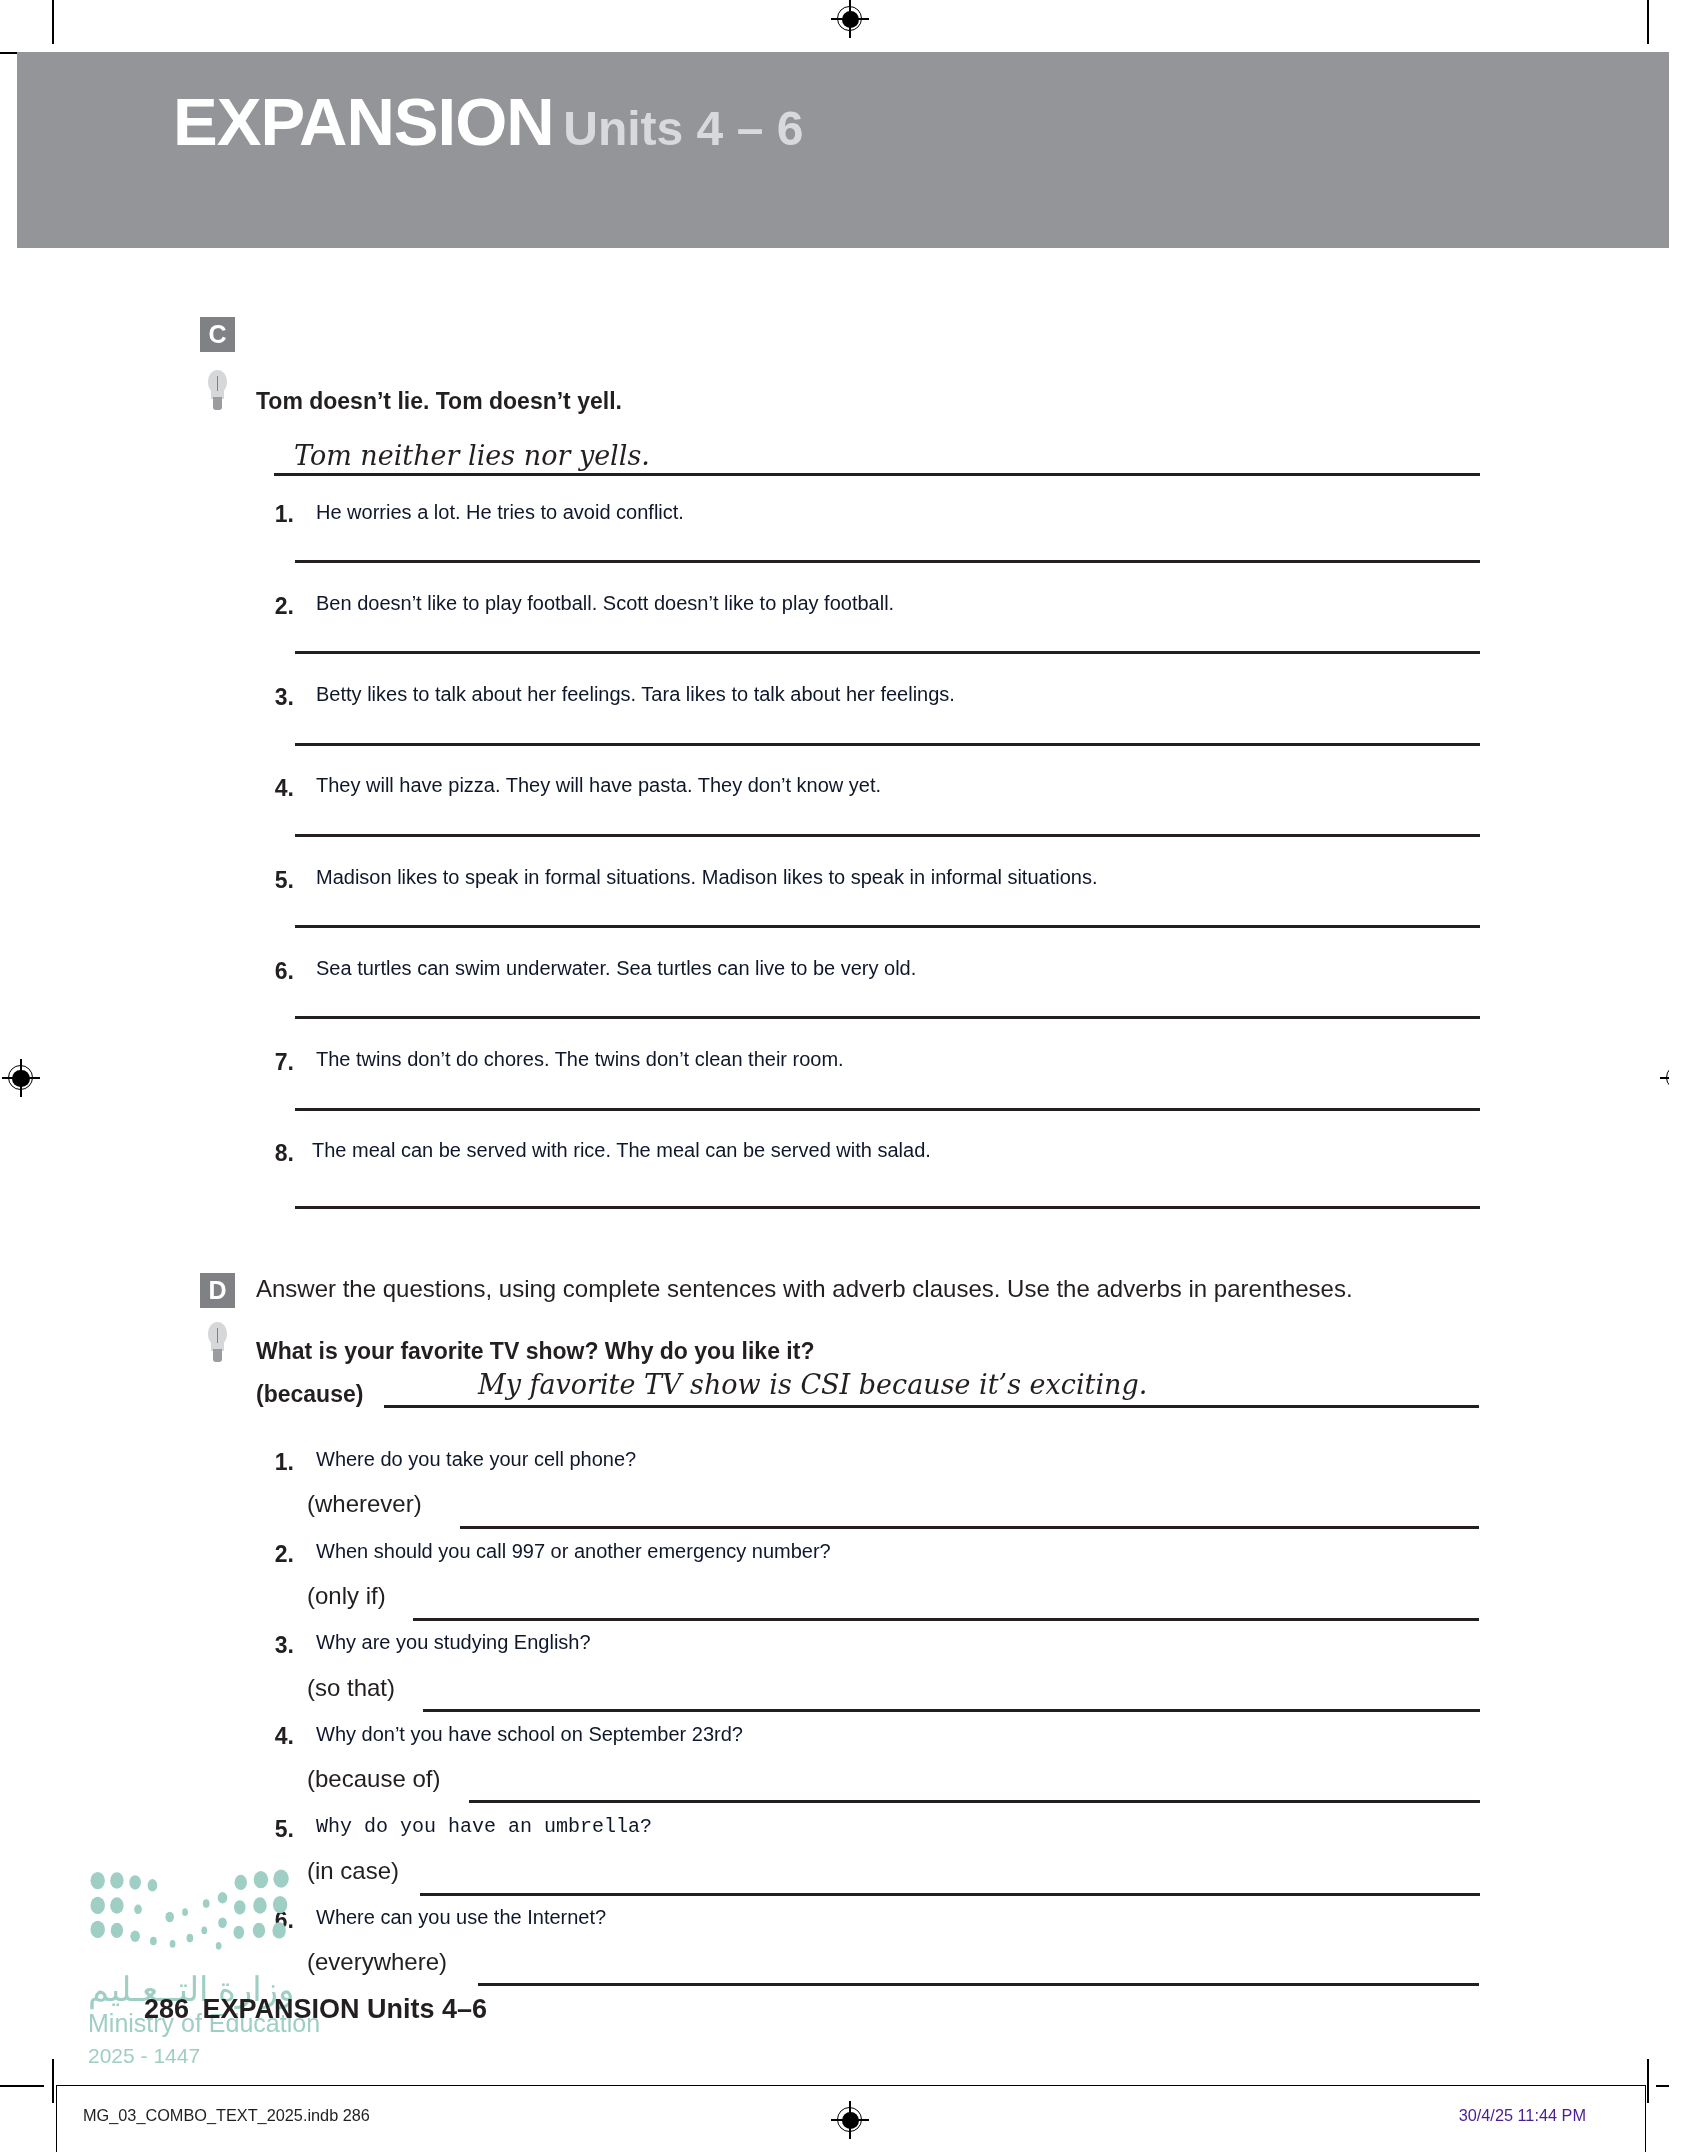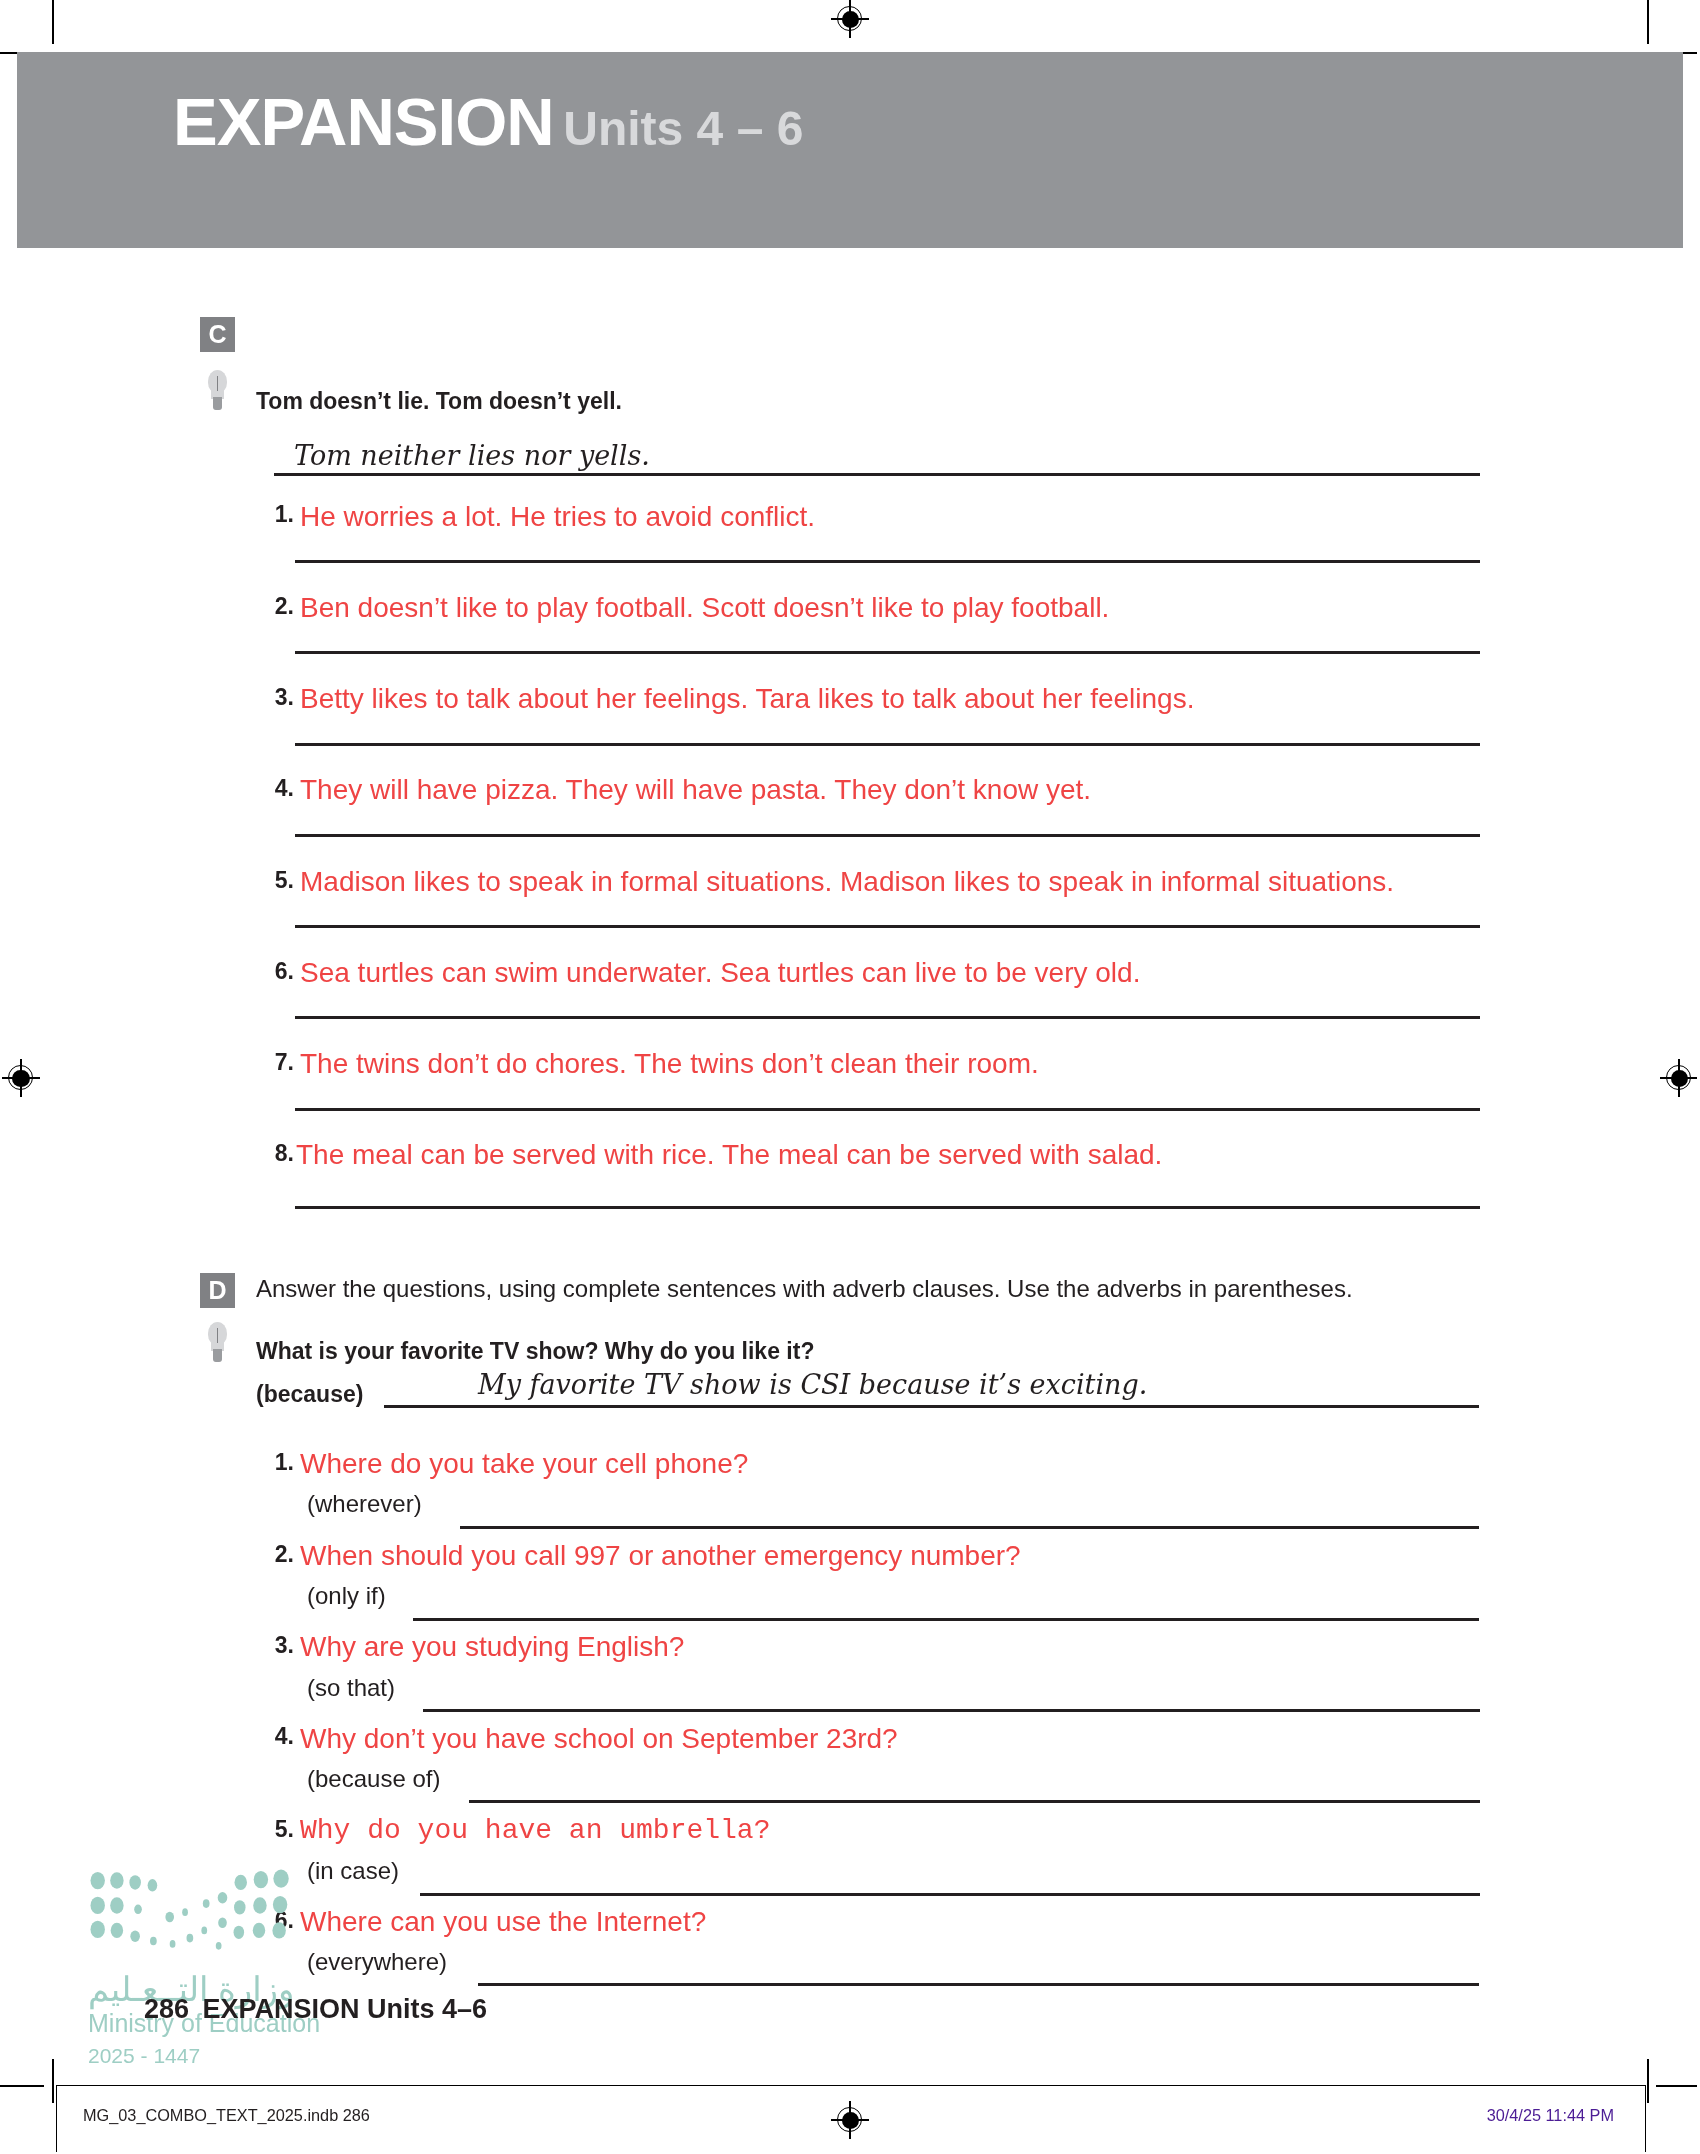--- a/index.html
+++ b/index.html
@@ -10,21 +10,20 @@
   body {
     font-family: "Liberation Sans", sans-serif;
     color: #231f20;
   }
   #page {
     position: relative;
     width: 1669px;
     height: 2155px;
     overflow: hidden;
     background: #ffffff;
-    padding-left: 28px;
   }
 
   
   .crop-mark {
     position: absolute;
     background: #000000;
   }
   .crop-v { width: 1.9px; height: 44px; }
   .crop-h { height: 1.9px; width: 44px; }
 
@@ -174,23 +173,24 @@
   .q-num {
     position: absolute;
     font-size: 23px;
     font-weight: bold;
     color: #231f20;
     text-align: right;
     width: 37px;
   }
   .q-text {
     position: absolute;
-    font-size: 28px;
-    color: #ef4444;
-    white-space: nowrap;
+    font-size: 20px;
+    color: #0f172a;
+    white-space: nowrap;
+    margin-left: 16px;
   }
   .q-paren {
     position: absolute;
     font-size: 24px;
     color: #231f20;
     white-space: nowrap;
   }
   .rule {
     position: absolute;
     height: 2.9px;

